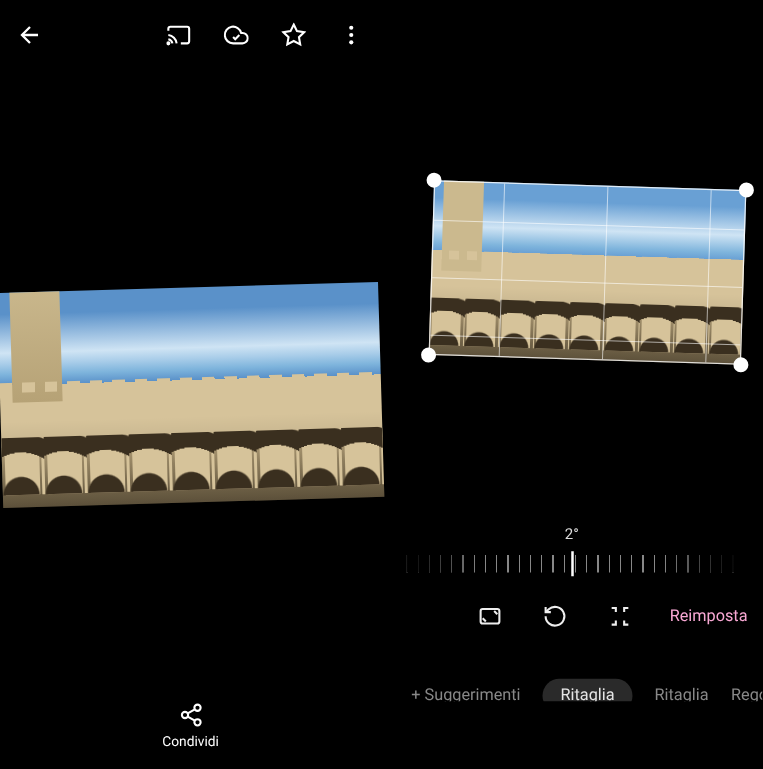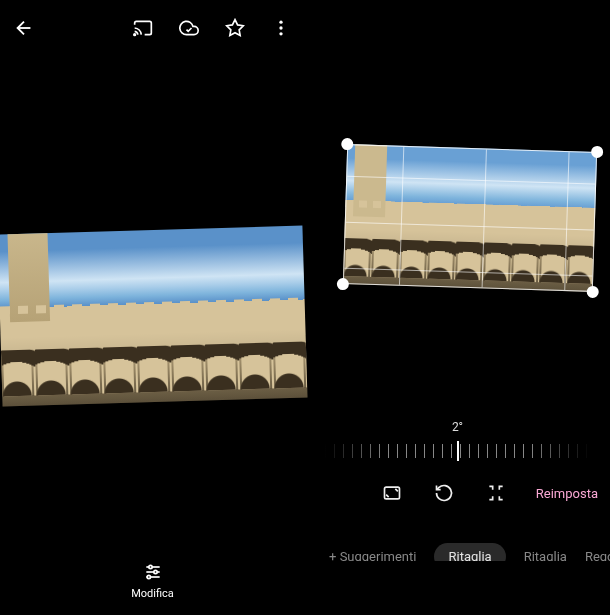--- a/index.html
+++ b/index.html
@@ -152,29 +152,28 @@
   </div>
 
   <div class="photo-view">
     <div class="arches"></div>
   </div>
 
   <div class="bottombar">
     <div class="bb-item">
       <div class="icon">
           <svg width="20" height="20" viewBox="0 0 24 24" fill="none" stroke="currentColor" stroke-width="2">
-            <line x1="4" y1="6" x2="20" y2="6"></line>
-            <circle cx="9" cy="6" r="2" fill="#000"></circle>
-            <line x1="4" y1="12" x2="20" y2="12"></line>
-            <circle cx="15" cy="12" r="2" fill="#000"></circle>
-            <line x1="4" y1="18" x2="20" y2="18"></line>
-            <circle cx="7" cy="18" r="2" fill="#000"></circle>
+            <circle cx="18" cy="5" r="3"></circle>
+            <circle cx="6" cy="12" r="3"></circle>
+            <circle cx="18" cy="19" r="3"></circle>
+            <line x1="8.59" y1="13.51" x2="15.42" y2="17.49"></line>
+            <line x1="15.41" y1="6.51" x2="8.59" y2="10.49"></line>
           </svg>
         </div>
-      <span class="label">Modifica</span>
+      <span class="label">Condividi</span>
     </div>
   </div>
 </div>
 
 <div class="panel panel-right">
 
   <div class="crop-stage">
     <div class="crop-img">
       <div class="crop-arches"></div>
     </div>

